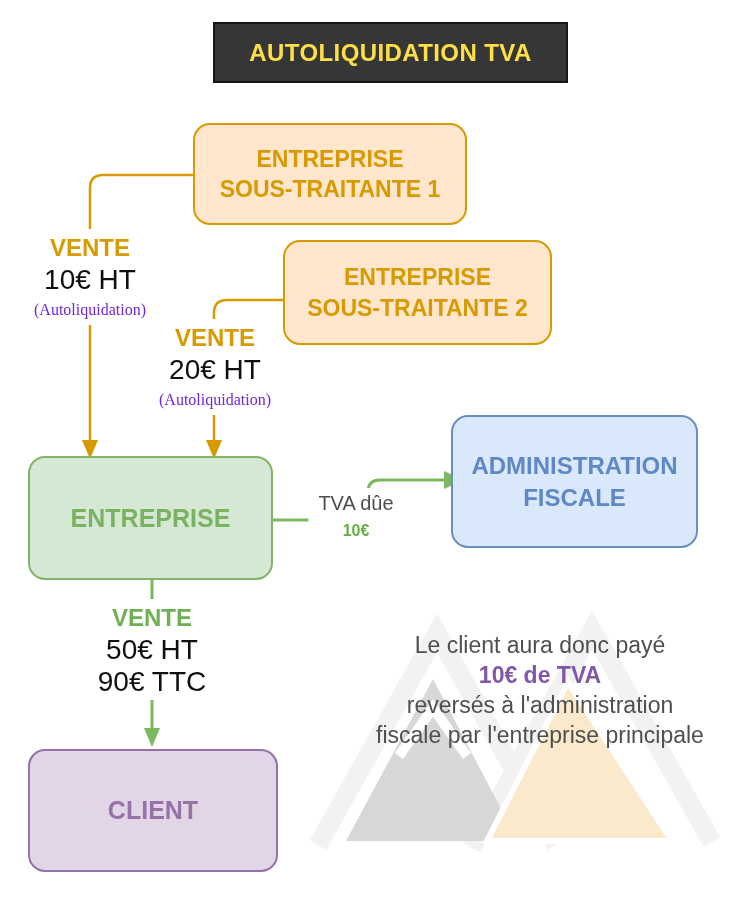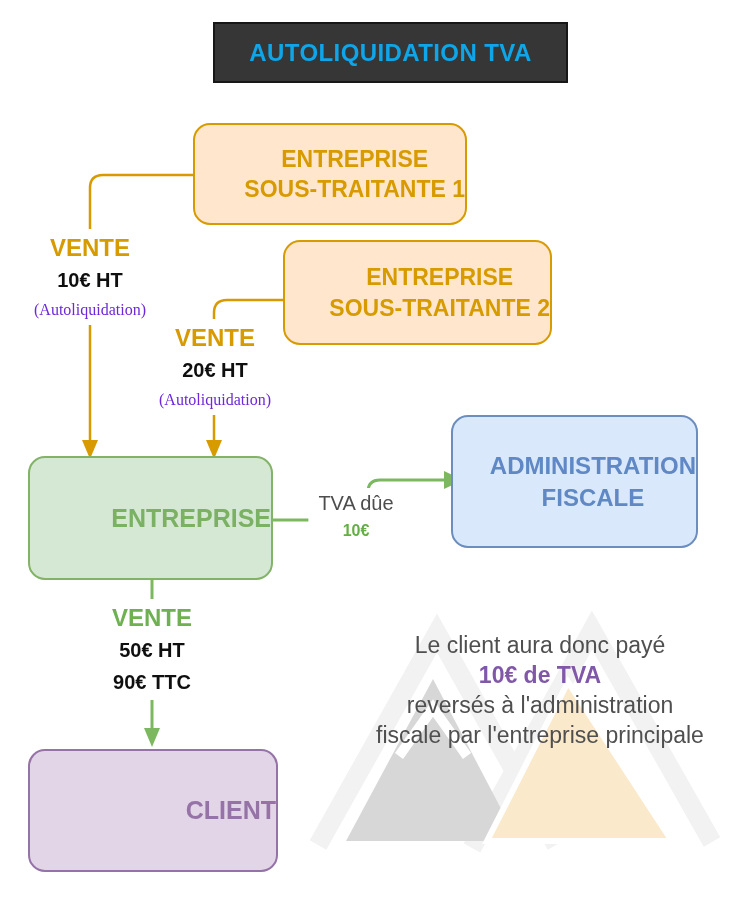--- a/index.html
+++ b/index.html
@@ -8,48 +8,48 @@
     font-family:"Liberation Sans","DejaVu Sans",sans-serif;
   }
   svg.layer{position:absolute;left:0;top:0;}
   .z0{z-index:0}.z1{z-index:1}
 
   
   .title-banner{
     position:absolute;left:213px;top:22px;width:355px;height:61px;z-index:3;
     background:#363636;border:2px solid #171717;box-sizing:border-box;
     display:flex;align-items:center;justify-content:center;
-    color:#0ea5e9;font-weight:bold;font-size:24px;letter-spacing:.4px;
+    color:#fde047;font-weight:bold;font-size:24px;letter-spacing:.4px;
   }
 
   
   .node{
     position:absolute;z-index:2;box-sizing:border-box;
     border-radius:17px;border:2px solid;
-    display:flex;align-items:center;justify-content:flex-end;text-align:center;
+    display:flex;align-items:center;justify-content:center;text-align:center;
     font-weight:bold;line-height:1.32;
   }
   .node-sub1{left:193px;top:123px;width:274px;height:102px;background:#FFE6CC;border-color:#D79B00;color:#D79B00;font-size:23px;}
   .node-sub2{left:283px;top:240px;width:269px;height:105px;background:#FFE6CC;border-color:#D79B00;color:#D79B00;font-size:23px;}
   .node-main{left:28px;top:456px;width:245px;height:124px;background:#D5E8D4;border-color:#82B366;color:#7BB163;font-size:25px;}
   .node-admin{left:451px;top:415px;width:247px;height:133px;background:#DAE8FC;border-color:#6C8EBF;color:#5F88C4;font-size:24px;}
   .node-client{left:28px;top:749px;width:250px;height:123px;background:#E1D5E7;border-color:#9673A6;color:#9673A6;font-size:25px;}
 
   
   .edge-label{
     position:absolute;z-index:2;transform:translateX(-50%);
     background:#ffffff;text-align:center;padding:2px 8px;white-space:nowrap;
   }
   .lbl-sale1{left:90px;top:229px;}
   .lbl-sale2{left:215px;top:319px;}
   .lbl-sale3{left:152px;top:599px;}
   .lbl-vat{left:356px;top:488px;padding:2px 10px;}
   .vente-orange{color:#D79B00;font-weight:bold;font-size:24px;line-height:33px;}
   .vente-green{color:#6FB152;font-weight:bold;font-size:24px;line-height:33px;}
-  .amount{color:#0f0f0f;font-size:20px;line-height:32px;font-weight:bold;}
+  .amount{color:#0f0f0f;font-size:28px;line-height:32px;}
   .auto-note{color:#6d28d9;font-size:16px;line-height:27px;font-family:Liberation Serif, serif;}
   .vat-due{color:#4d4d4d;font-size:20px;line-height:27px;}
   .vat-amount{color:#63AE45;font-weight:bold;font-size:16px;line-height:28px;}
 
   
   .explain{
     position:absolute;left:340px;top:630px;width:400px;z-index:2;
     text-align:center;color:#4f4f4f;font-size:23px;line-height:30px;
   }
   .explain .vat-line{color:#8158A8;font-weight:bold;}

